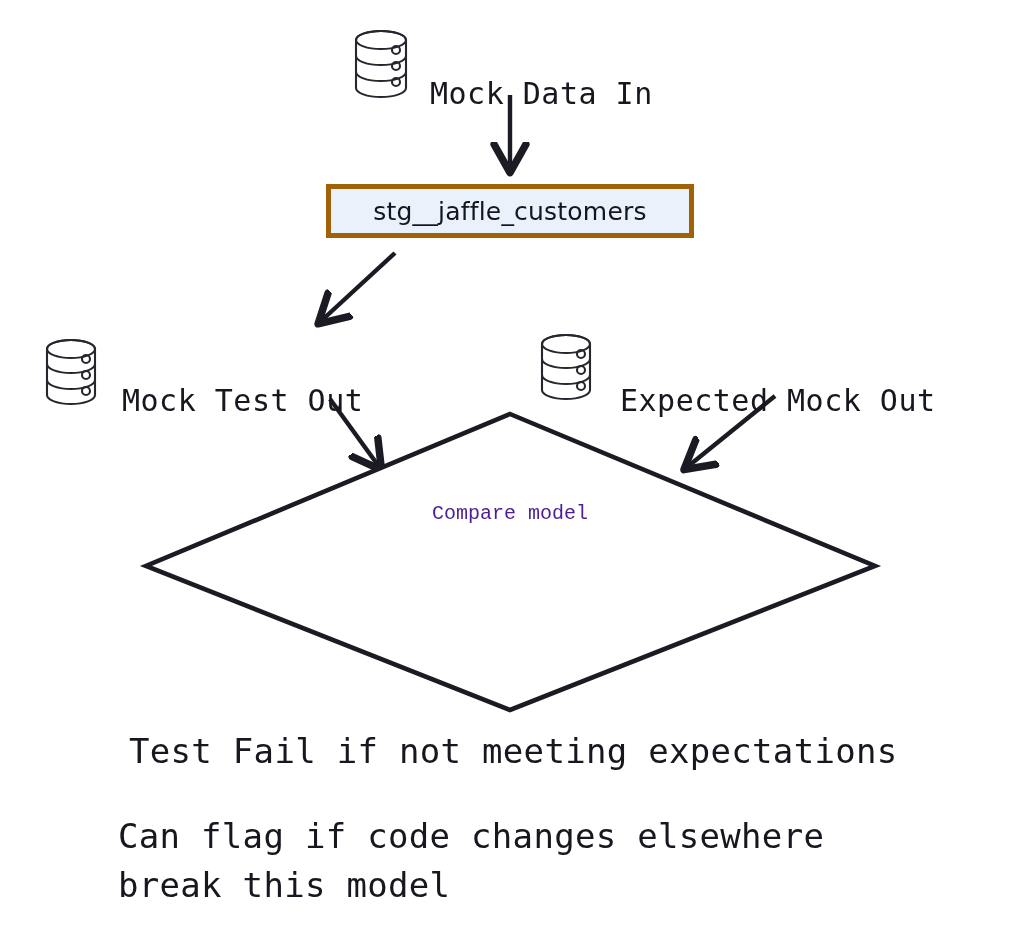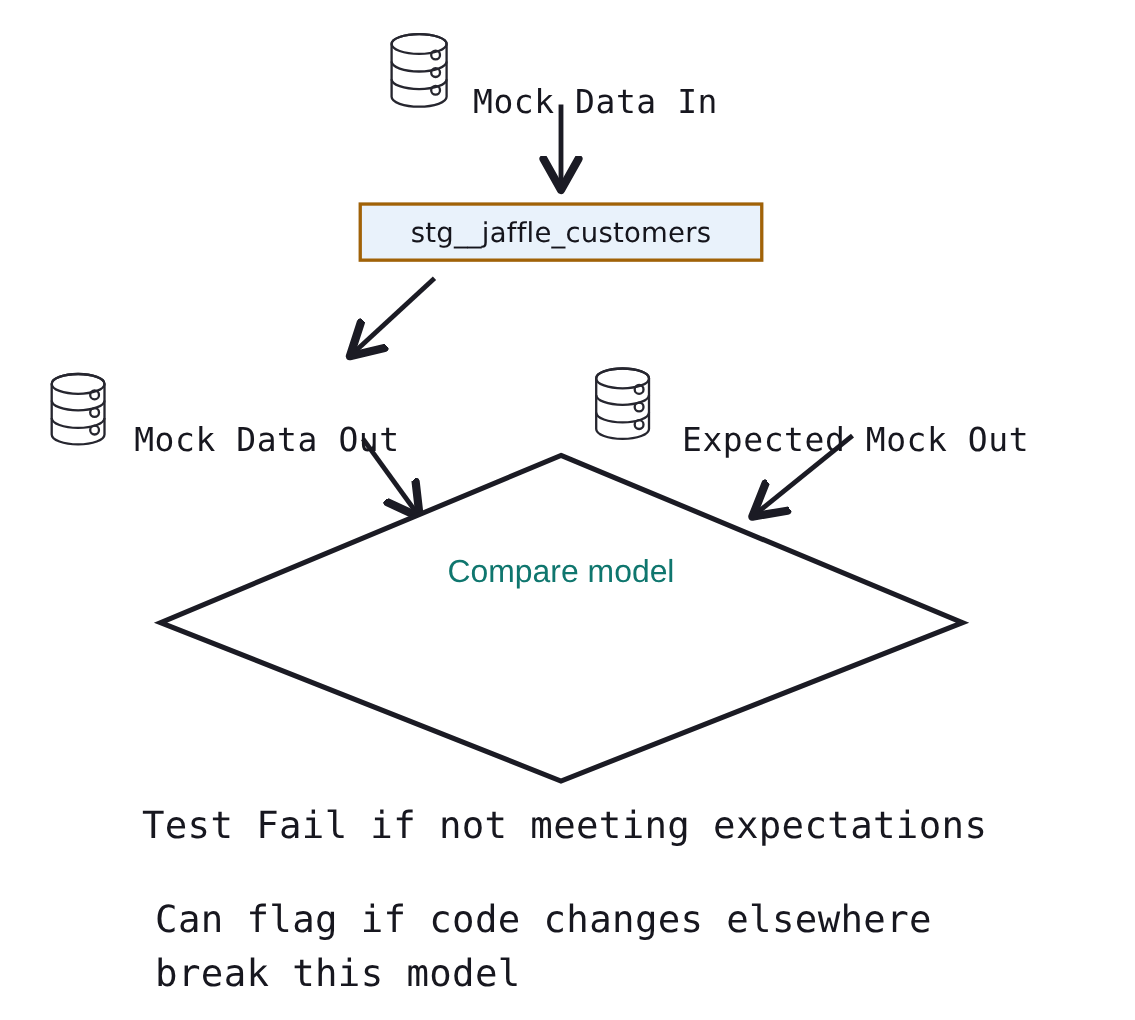--- a/index.html
+++ b/index.html
@@ -29,39 +29,39 @@
     letter-spacing: 0.5px;
     color: #17171f;
     white-space: nowrap;
     line-height: 1.0;
     margin-top: 36px;
   }
   .model-box {
     position: absolute;
     box-sizing: border-box;
     background: #e9f2fb;
-    border: 3px solid #a16207;
+    border: 5px solid #a16207;
     display: flex;
     align-items: center;
     justify-content: center;
   }
   .model-box-label {
     font-family: "DejaVu Sans", sans-serif;
     font-size: 25px;
     color: #15151c;
     letter-spacing: 0.2px;
     white-space: nowrap;
   }
   .diamond-text {
     position: absolute;
     text-align: center;
-    font-family: Liberation Sans, sans-serif;
-    font-size: 29px;
+    font-family: Liberation Mono, monospace;
+    font-size: 20px;
     line-height: 1.55;
-    color: #0f766e;
+    color: #4c1d95;
     width: 420px;
   }
   .note {
     position: absolute;
     font-family: "DejaVu Sans Mono", monospace;
     font-size: 34px;
     line-height: 1.45;
     color: #17171f;
     letter-spacing: 0.3px;
   }
@@ -119,23 +119,23 @@
 
   <polygon points="510,414 875,566 510,710 146,566" fill="#ffffff" stroke="#1b1b24" stroke-width="4.6" stroke-linejoin="miter"></polygon>
 </svg>
 
 <div class="model-box" style="left:326px; top:184px; width:368px; height:54px;">
   <span class="model-box-label">stg__jaffle_customers</span>
 </div>
 
 <div class="label" style="left:430px; top:43px;">Mock Data In</div>
 
-<div class="label" style="left:122px; top:350px;">Mock Data Out</div>
+<div class="label" style="left:122px; top:350px;">Mock Test Out</div>
 
 <div class="label" style="left:620px; top:350px;">Expected Mock Out</div>
 
 <div class="diamond-text" style="left:300px; top:498px;">
   <div>Compare model</div>
 </div>
 
 <div class="note" style="left:129px; top:727px;">Test Fail if not meeting expectations</div>
 
-<div class="note note-wrap" style="left:141px; top:812px;">Can flag if code changes elsewhere break this model</div>
+<div class="note note-wrap" style="left:118px; top:812px;">Can flag if code changes elsewhere break this model</div>
 
 </body></html>

